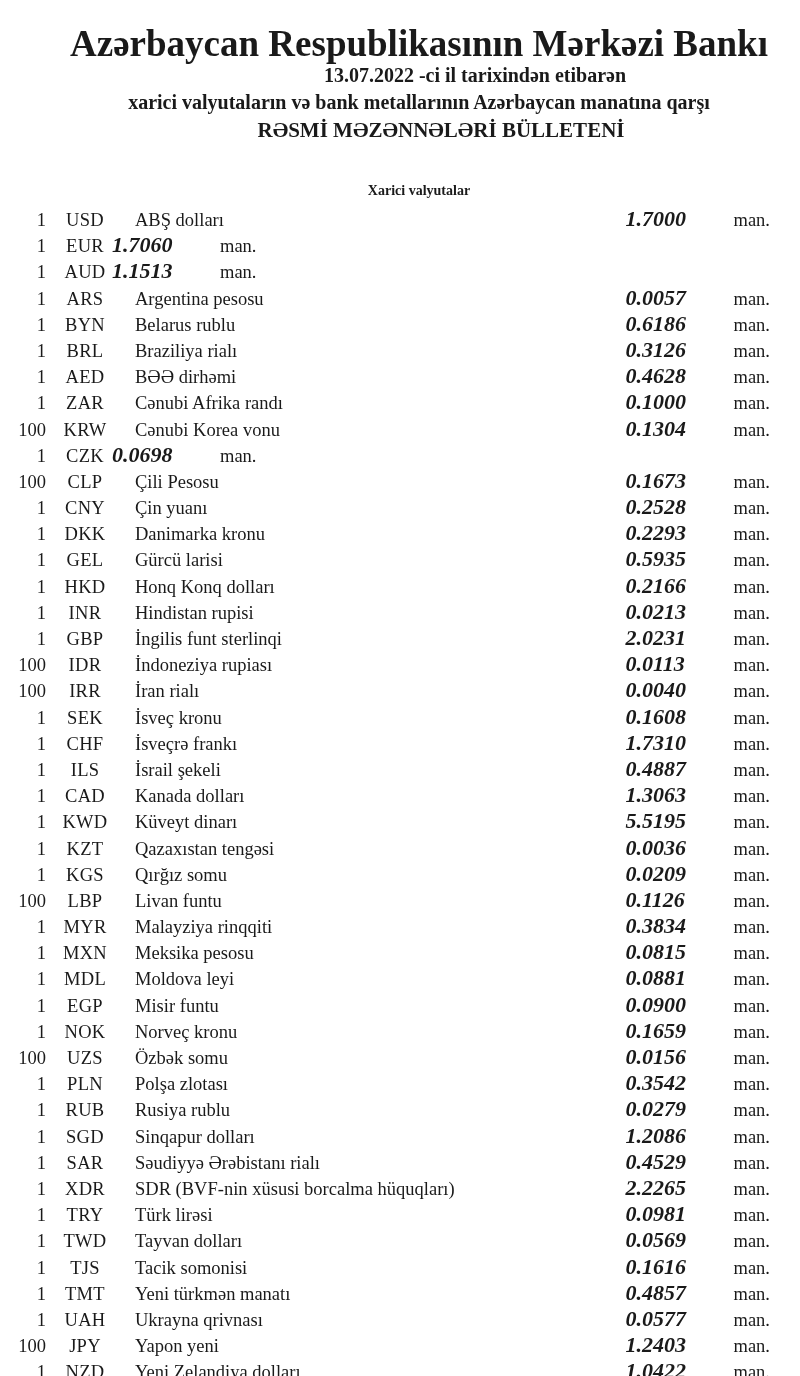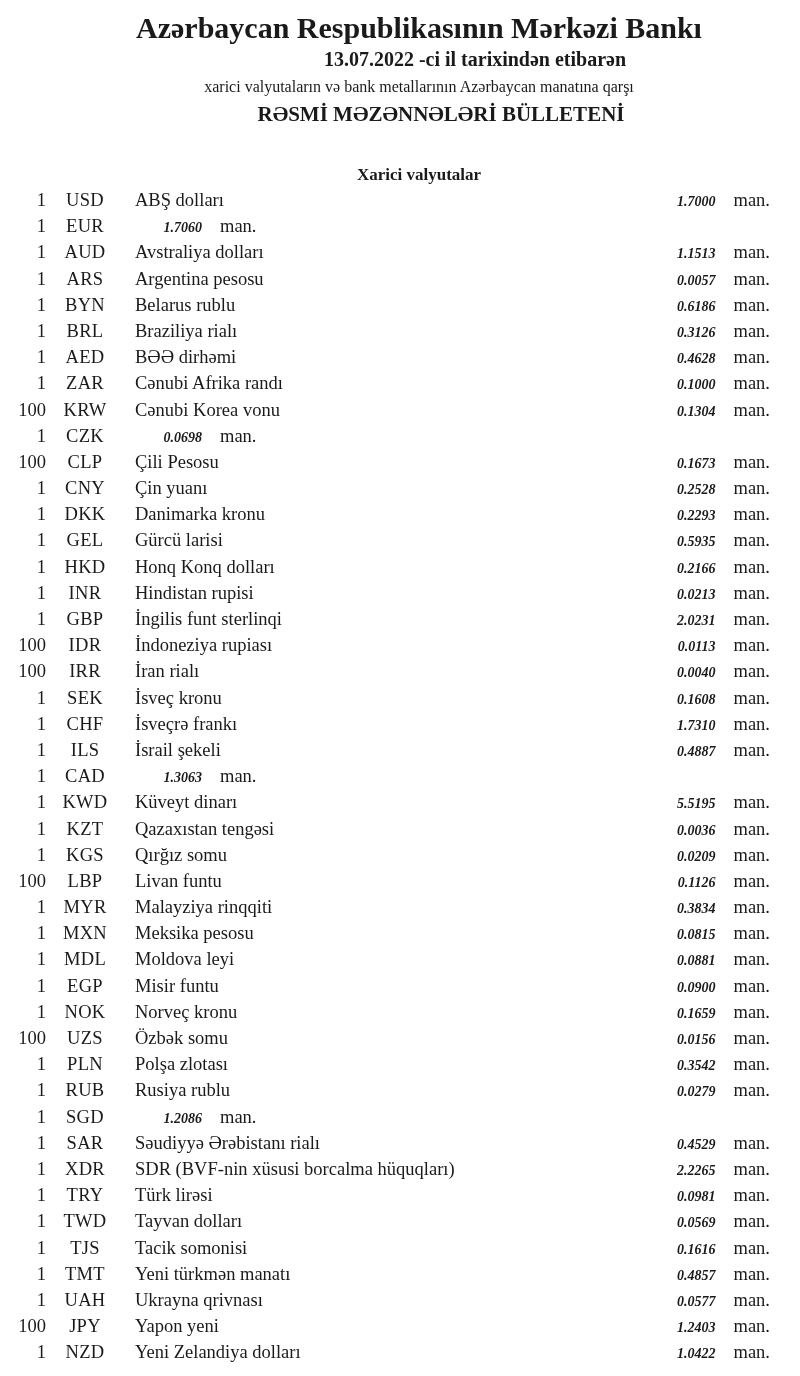--- a/index.html
+++ b/index.html
@@ -14,45 +14,46 @@
     height: 1376px;
     overflow: hidden;
     background: #ffffff;
     padding-top: 10px;
   }
   .doc-header {
     text-align: center;
     padding-left: 38px; 
   }
   .bank-title {
-    font-size: 30px;
+    font-size: 37px;
     font-weight: bold;
     line-height: 36px;
+    margin-top: 16px;
   }
   .date-line {
     font-size: 20px;
     font-weight: bold;
     line-height: 27px;
     transform: translateX(56px);
   }
   .subject-line {
-    font-size: 16px;
-    font-weight: normal;
+    font-size: 20px;
+    font-weight: bold;
     line-height: 27px;
   }
   .bulletin-title {
     font-size: 21px;
     font-weight: bold;
     line-height: 29px;
     transform: translateX(22px);
   }
   .section-title {
     text-align: center;
     padding-left: 38px;
-    font-size: 17px;
+    font-size: 14px;
     font-weight: bold;
     margin-top: 34px;
     line-height: 24px;
   }
   .rate-table {
     margin-top: 3px;
   }
   .row {
     display: flex;
     align-items: baseline;
@@ -74,24 +75,24 @@
   }
   .name {
     flex: 1 1 auto;
     margin-left: 23px;
     white-space: nowrap;
     overflow: hidden;
   }
   .rate {
     flex: 0 0 auto;
     width: 90px;
-    text-align: right;
+    text-align: left;
     font-weight: bold;
     font-style: italic;
-    font-size: 14px;
+    font-size: 22px;
   }
   .unit {
     flex: 0 0 auto;
     padding-left: 18px;
   }
 </style>
 </head>
 <body>
 
 <div class="page">
@@ -117,21 +118,20 @@
   <div class="row">
     <span class="qty">1</span>
     <span class="code">EUR</span>
     <span class="rate">1.7060</span>
     <span class="unit">man.</span>
   </div>
 
   <div class="row">
     <span class="qty">1</span>
     <span class="code">AUD</span>
-    <span class="name">Avstraliya dolları</span>
     <span class="rate">1.1513</span>
     <span class="unit">man.</span>
   </div>
 
   <div class="row">
     <span class="qty">1</span>
     <span class="code">ARS</span>
     <span class="name">Argentina pesosu</span>
     <span class="rate">0.0057</span>
     <span class="unit">man.</span>
@@ -276,20 +276,21 @@
     <span class="qty">1</span>
     <span class="code">ILS</span>
     <span class="name">İsrail şekeli</span>
     <span class="rate">0.4887</span>
     <span class="unit">man.</span>
   </div>
 
   <div class="row">
     <span class="qty">1</span>
     <span class="code">CAD</span>
+    <span class="name">Kanada dolları</span>
     <span class="rate">1.3063</span>
     <span class="unit">man.</span>
   </div>
 
   <div class="row">
     <span class="qty">1</span>
     <span class="code">KWD</span>
     <span class="name">Küveyt dinarı</span>
     <span class="rate">5.5195</span>
     <span class="unit">man.</span>
@@ -379,20 +380,21 @@
     <span class="qty">1</span>
     <span class="code">RUB</span>
     <span class="name">Rusiya rublu</span>
     <span class="rate">0.0279</span>
     <span class="unit">man.</span>
   </div>
 
   <div class="row">
     <span class="qty">1</span>
     <span class="code">SGD</span>
+    <span class="name">Sinqapur dolları</span>
     <span class="rate">1.2086</span>
     <span class="unit">man.</span>
   </div>
 
   <div class="row">
     <span class="qty">1</span>
     <span class="code">SAR</span>
     <span class="name">Səudiyyə Ərəbistanı rialı</span>
     <span class="rate">0.4529</span>
     <span class="unit">man.</span>

